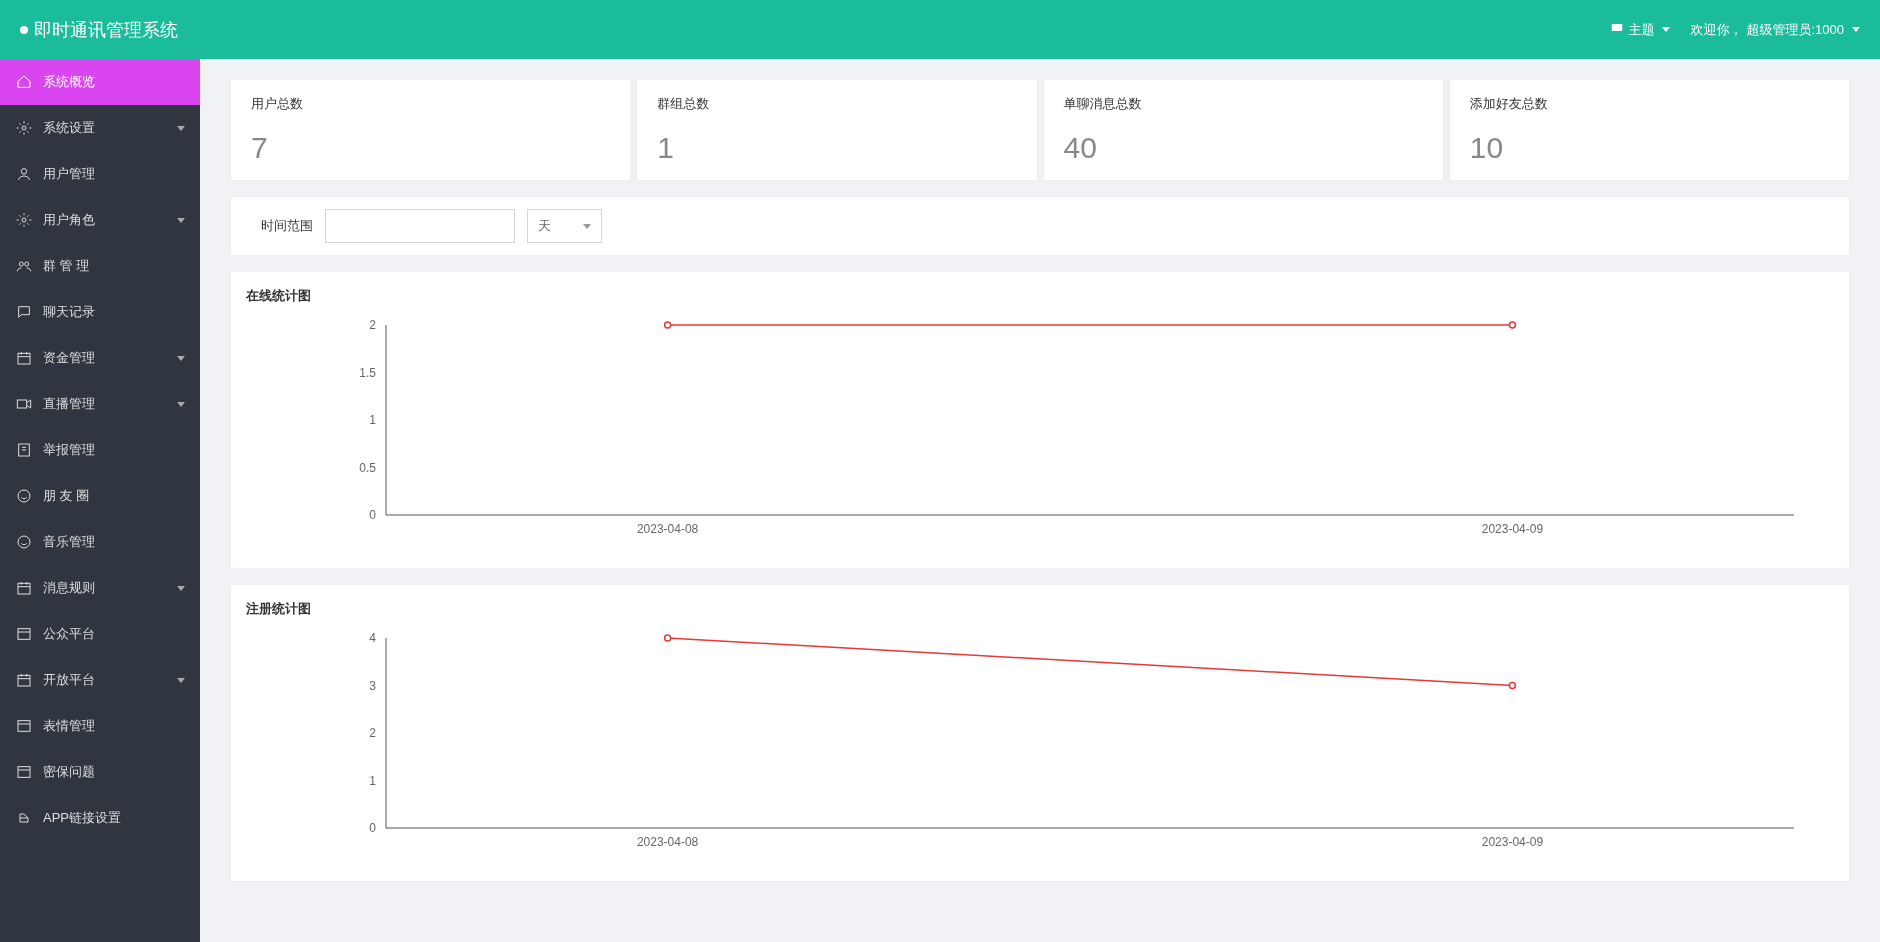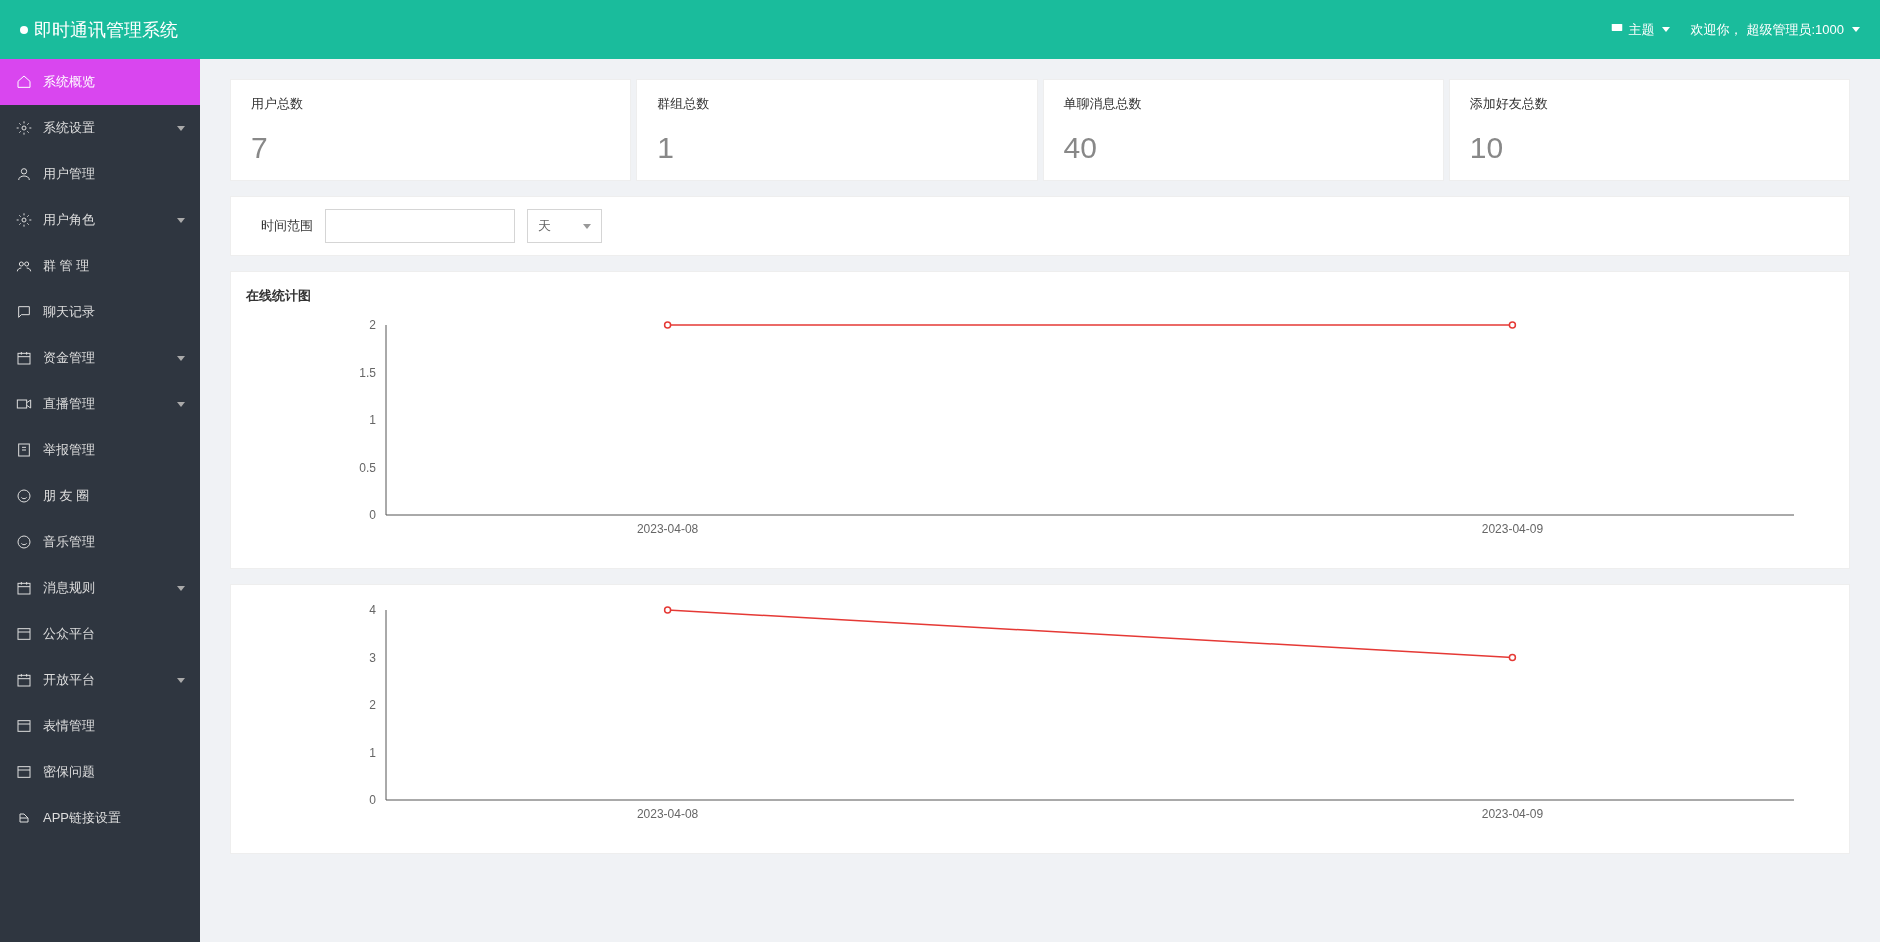--- a/index.html
+++ b/index.html
@@ -322,20 +322,21 @@
           <line class="axis" x1="140" y1="200" x2="1548" y2="200"></line>
           <text x="421.6" y="218" text-anchor="middle">2023-04-08</text>
           <text x="1266.4" y="218" text-anchor="middle">2023-04-09</text>
           <path class="dline" d="M421.6 10 L1266.4 10 "></path>
           <circle class="dpoint" cx="421.6" cy="10" r="3"></circle>
           <circle class="dpoint" cx="1266.4" cy="10" r="3"></circle>
         </svg>
     </div>
 
     <div class="chart-panel">
+      <div class="chart-title">注册统计图</div>
       <svg class="chart-svg" id="chart-1" viewBox="0 0 1588 230">
           <text x="130" y="204" text-anchor="end">0</text>
           <text x="130" y="156.5" text-anchor="end">1</text>
           <text x="130" y="109" text-anchor="end">2</text>
           <text x="130" y="61.5" text-anchor="end">3</text>
           <text x="130" y="14" text-anchor="end">4</text>
           <line class="axis" x1="140" y1="10" x2="140" y2="200"></line>
           <line class="axis" x1="140" y1="200" x2="1548" y2="200"></line>
           <text x="421.6" y="218" text-anchor="middle">2023-04-08</text>
           <text x="1266.4" y="218" text-anchor="middle">2023-04-09</text>

